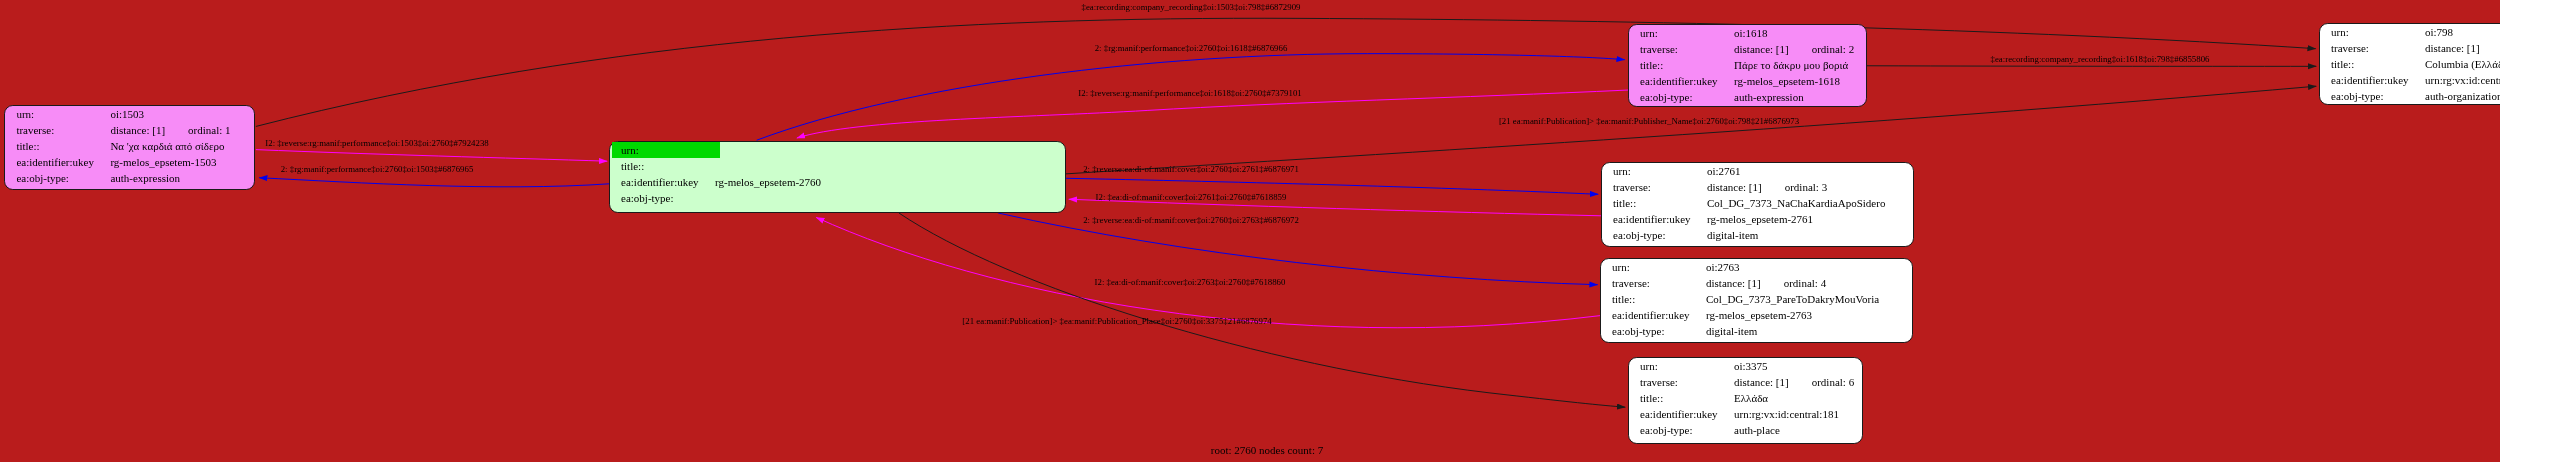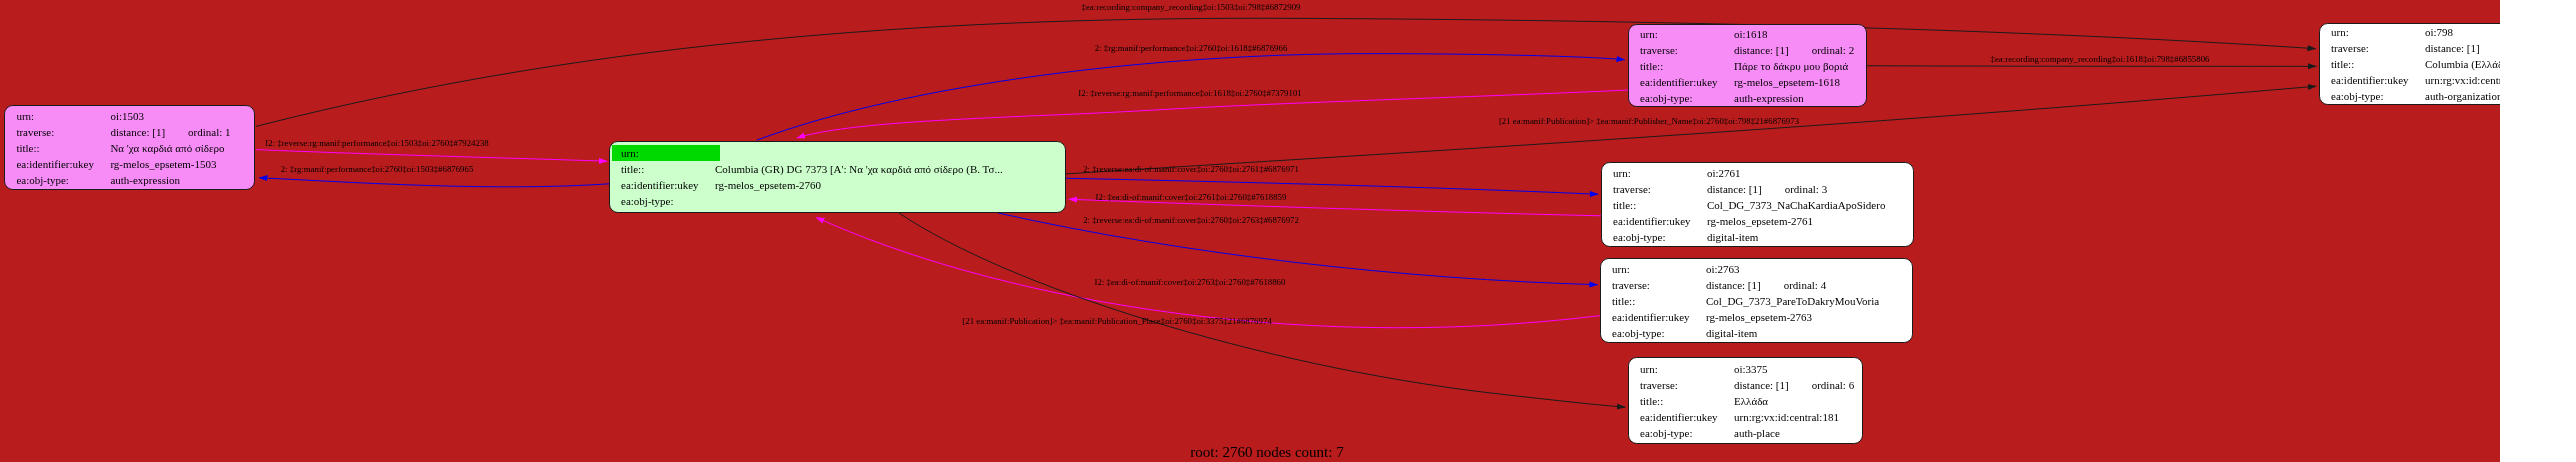--- a/index.html
+++ b/index.html
@@ -1,31 +1,31 @@
 <!DOCTYPE html>
 <html style="font-size:8.8px"><head>
 <meta charset="utf-8">
 <style>
   html,body{margin:0;padding:0;background:#fff}
   .canvas{position:relative;width:2500px;height:463px;background:#b91c1c;overflow:hidden;
           font-family:"Liberation Serif",serif;color:#000}
   svg.wires{position:absolute;left:0;top:0;width:2576px;height:463px}
   .wire{fill:none;stroke-width:1.8px}
   .node{position:absolute;box-sizing:border-box;border:0.9px solid #1a1a1a;border-radius:8.8px;
-        display:flex;flex-direction:column;justify-content:center;padding:0 0;
+        display:flex;flex-direction:column;justify-content:flex-start;padding:0 0;
         font-size:11px;line-height:16px;background:#fff}
   .node.heavy{border-width:1.5px}
   .node .row{display:flex;align-items:baseline;padding-left:11px;padding-right:4.4px}
   .node .lbl{flex:0 0 94px;white-space:nowrap}
   .node .val{flex:1;white-space:nowrap;overflow:hidden}
   .ord{margin-left:23px}
   .row.hl{padding-left:2.2px;padding-right:2.2px}
   .row.hl .lbl{flex:0 0 99px;padding-left:8.8px;margin-right:4.4px}
   .elabel{position:absolute;transform:translateX(-50%);white-space:nowrap;font-size:8.8px}
-  .caption{position:absolute;transform:translateX(-50%);white-space:nowrap;font-size:15px}
+  .caption{position:absolute;transform:translateX(-50%);white-space:nowrap;font-size:11px}
 </style>
 </head>
 <body>
 
 <div class="canvas">
 
   <svg class="wires" viewBox="0 0 4671 839">
     <defs>
       <marker id="m-black" markerUnits="userSpaceOnUse" markerWidth="18" markerHeight="13" refX="15" refY="5.5" orient="auto">
         <path d="M0,0 L16,5.5 L0,11 z" style="fill: rgb(26, 26, 26);"></path>
@@ -87,21 +87,20 @@
         <span class="val">auth-expression</span>
       </div>
   </div>
 
   <div class="node" style="left: 609px; top: 141px; width: 457px; height: 72px; border-width: 1.1px; background-color: rgb(204, 255, 204);">
     <div class="row hl">
         <span class="lbl" style="background-color: rgb(0, 217, 0);">urn:</span>
       </div>
     <div class="row">
         <span class="lbl">title::</span>
-        <span class="val">Columbia (GR) DG 7373 [Α': Να 'χα καρδιά από σίδερο (Β. Τσ...</span>
       </div>
     <div class="row">
         <span class="lbl">ea:identifier:ukey</span>
         <span class="val">rg-melos_epsetem-2760</span>
       </div>
     <div class="row">
         <span class="lbl">ea:obj-type:</span>
       </div>
   </div>
 

